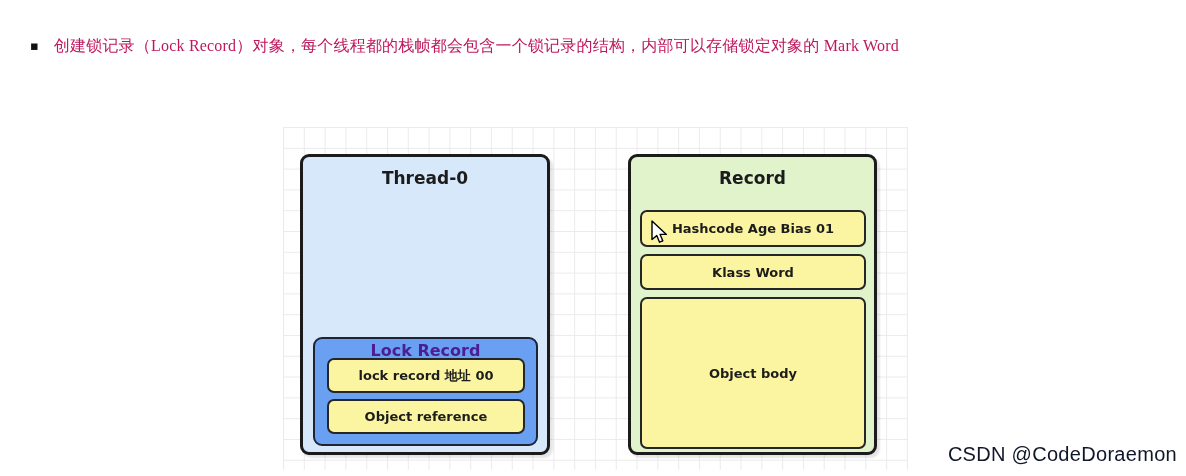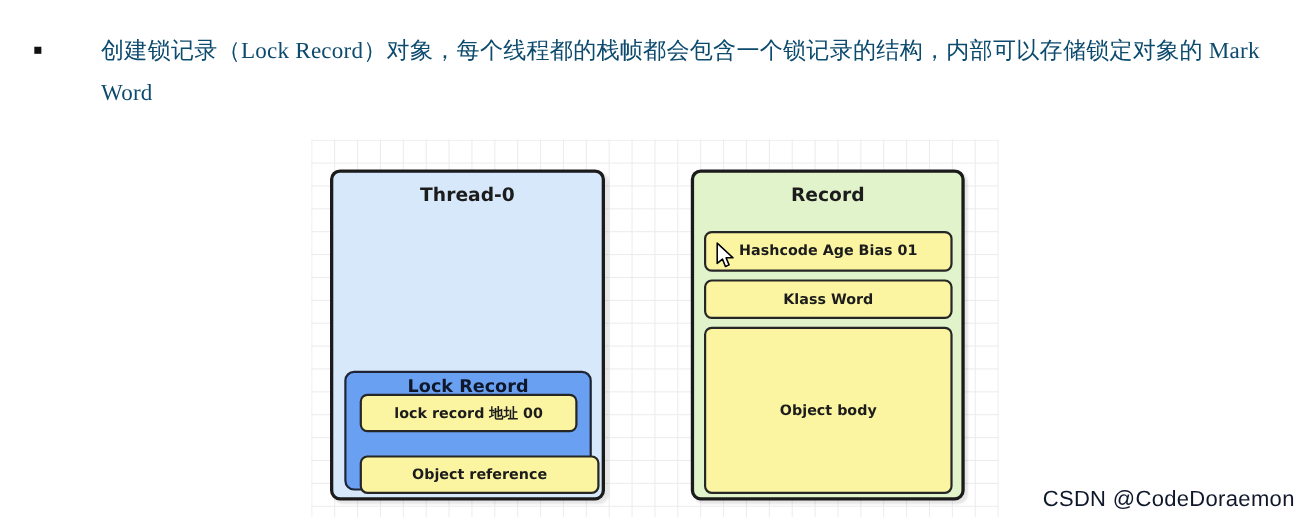--- a/index.html
+++ b/index.html
@@ -22,25 +22,24 @@
   .bullet {
     flex: 0 0 auto;
     font-size: 13px;
     line-height: 38px;
     color: #111111;
     margin-right: 15px;
     font-family: "DejaVu Sans", sans-serif;
   }
   .note-text {
     font-family: "Liberation Serif", "DejaVu Serif", serif;
-    font-size: 21px;
+    font-size: 16px;
     line-height: 38px;
-    color: #0c4a6e;
+    color: #be185d;
     letter-spacing: 0.2px;
-    margin-left: 38px;
   }
 
   
   .canvas {
     position: absolute;
     left: 283px; top: 127px;
     width: 625px; height: 343px;
     background-image:
       linear-gradient(to right, #ebebeb 1px, transparent 1px),
       linear-gradient(to bottom, #ebebeb 1px, transparent 1px);
@@ -77,41 +76,41 @@
     border: 2.5px solid #1e2434;
     border-radius: 9px;
     box-sizing: border-box;
   }
   .lock-title {
     margin-top: 2px;
     text-align: center;
     font-family: "DejaVu Sans", "Liberation Sans", sans-serif;
     font-weight: bold;
     font-size: 16px;
-    color: #0f172a;
+    color: #4c1d95;
   }
 
   .slot {
     position: absolute;
     background: #fbf5a1;
     border: 2.5px solid #262626;
     border-radius: 7px;
     box-sizing: border-box;
     display: flex;
     align-items: center;
     justify-content: center;
     font-family: "DejaVu Sans", "Liberation Sans", sans-serif;
     font-weight: bold;
     font-size: 13px;
     color: #1c1c1c;
     white-space: nowrap;
   }
   
   .slot-lock-addr { left: 12px; top: 19px;  width: 198px; height: 35px; }
-  .slot-obj-ref   { left: 12px; top: 75px;  width: 218px; height: 35px; }
+  .slot-obj-ref   { left: 12px; top: 60px;  width: 198px; height: 35px; }
   
   .slot-hashcode  { left: 9px;  top: 53px;  width: 226px; height: 37px; }
   .slot-klass     { left: 9px;  top: 97px;  width: 226px; height: 36px; }
   .slot-body      { left: 9px;  top: 140px; width: 226px; height: 152px; }
 
   
   .cursor {
     position: absolute;
     left: 649px; top: 220px;
     width: 20px; height: 25px;

